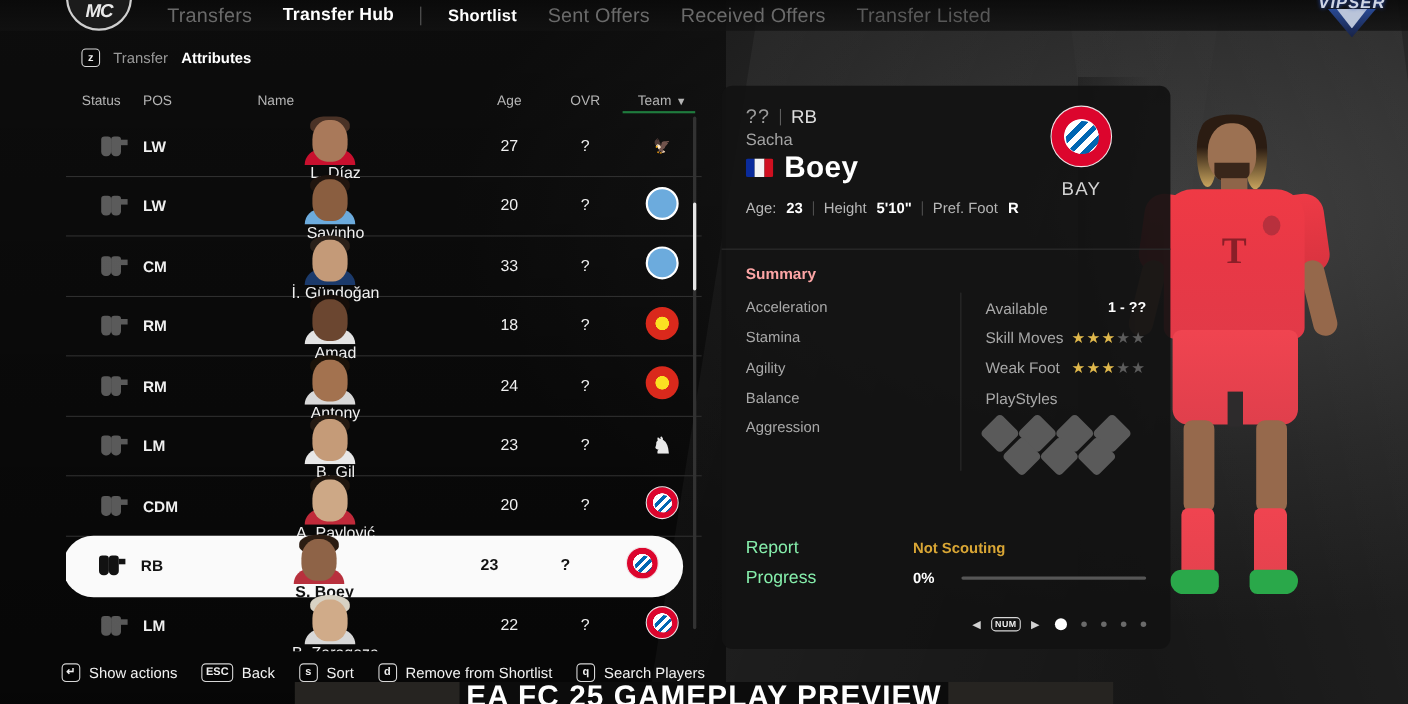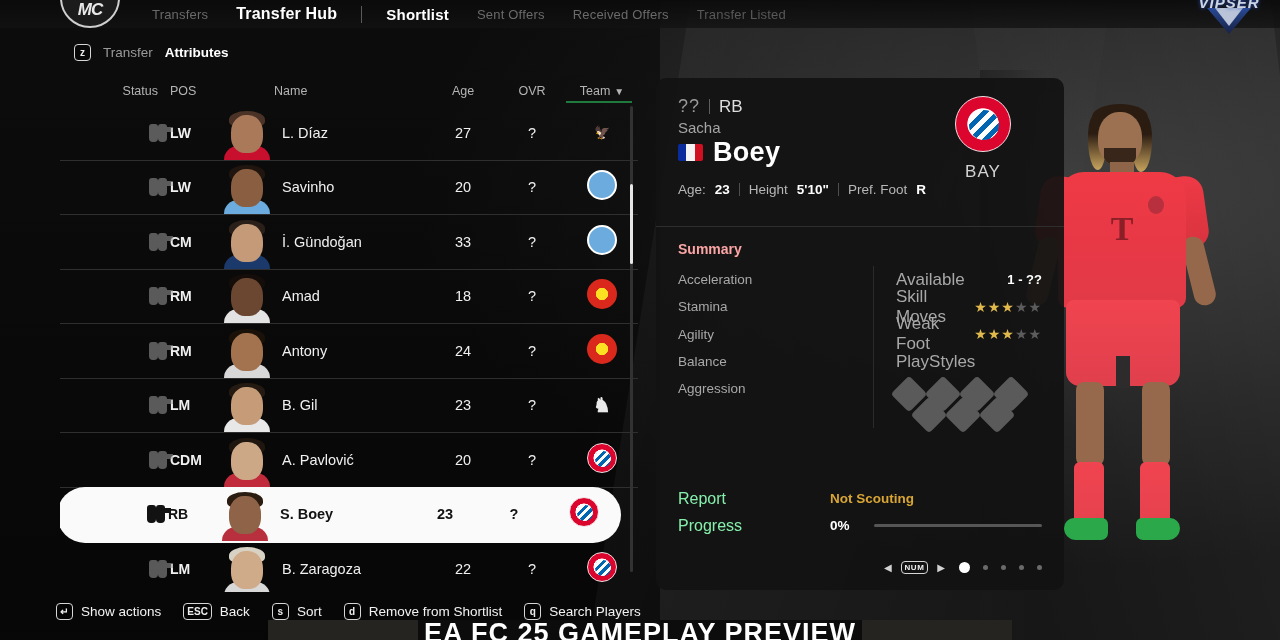--- a/index.html
+++ b/index.html
@@ -38,21 +38,21 @@
   }
   #club-crest {
     position:absolute; left:60px; top:-32px;
     width:60px; height:60px; border-radius:50%;
     border:2.5px solid #cfcfcf; background:#1b1b1b;
     display:flex; align-items:flex-end; justify-content:center;
     font-style:italic; font-weight:bold; font-size:17px; color:#e9e9e9;
     letter-spacing:-1px; padding-bottom:6px; overflow:hidden;
   }
   .nav-item {
-    font-size:13px; padding:0 14px; white-space:nowrap;
+    font-size:18px; padding:0 14px; white-space:nowrap;
     color:#8e8e8e; letter-spacing:.2px;
   }
   .nav-item.active { color:#fff; font-weight:bold; font-size:16px; }
   .nav-item.dim { color:#6a6a6a; }
   .nav-item.dimmer { color:#585858; }
   .nav-sep { width:1px; height:17px; background:#5a5a5a; margin:0 10px; }
   #navleft { margin-left:138px; display:flex; align-items:center; }
 
   #vipser {
     position:absolute; right:8px; top:-8px; width:86px; height:46px;
@@ -90,40 +90,40 @@
 
   
   #list {
     position:absolute; left:60px; top:76px; width:578px; height:516px;
     z-index:14;
   }
   #list-head {
     display:flex; align-items:center; height:30px;
     font-size:12.5px; color:#b4b4b4; position:relative;
   }
-  .col-status { width:58px; text-align:right; padding-left:6px;margin-left:40px;}
+  .col-status { width:58px; text-align:center; padding-left:6px;}
   .col-pos    { width:52px; text-align:left;margin-left:12px; }
   .col-name   { flex:1;  text-align:left; padding-left:52px;}
   .col-age    { width:70px; text-align:center; }
   .col-ovr    { width:68px; text-align:center; }
   .col-team   { width:72px; text-align:center; position:relative; }
   #team-underline {
     position:absolute; left:0; right:6px; bottom:-5px; height:2px;
     background:#1f7a3d;
   }
   .sort-caret { font-size:10px; margin-left:4px; }
 
   #rows {
     position:relative; height:486px; overflow:hidden;
   }
   .row {
     display:flex; align-items:center; height:54.5px; position:relative;
     border-bottom:1px solid #2f2f2f;
   }
-  .row .col-name { padding-left:0; display:flex; align-items:center; }
+  .row .col-name { padding-left:0; display:flex; align-items:center;flex-direction:column; }
   .row.selected {
     background:#fafafa; color:#111; border-radius:28px;
     border-bottom:1px solid transparent;
     box-shadow:0 0 0 1px #fafafa;
     margin-left:-2px; width:562px;
   }
   .row.selected + .row { border-top:none; }
   .cell { font-size:14.5px; color:#f0f0f0; }
   .row.selected .cell { color:#121212; font-weight:bold;}
   .pos-cell { font-size:14px; font-weight:bold; }
@@ -229,21 +229,21 @@
 
   #d-divider { height:1px; background:#2e2e2e; margin:0 0 0 0; }
 
   #d-body { padding:14px 22px 0 22px; position:relative; height:250px; }
   .sum-title { font-size:14px; font-weight:bold; color:#fca5a5; margin-bottom:9px; }
   .two-col { display:flex; }
   .colL { width:196px; border-right:1px solid #2b2b2b; }
   .colR { flex:1; padding-left:22px; }
   .attr-line { font-size:13.5px; color:#a8a8a8; height:27.3px; line-height:27.3px; }
   .rrow { display:flex; align-items:center; height:27.3px; }
-  .rlabel { font-size:17px; color:#a8a8a8; flex:1; }
+  .rlabel { font-size:14px; color:#a8a8a8; flex:1; }
   .rvalue { font-size:13px; font-weight:bold; color:#fff; }
   .stars { letter-spacing:1px; font-size:14px; }
   .stars .on { color:#E0B84C; }
   .stars .off { color:#5c5c5c; }
   #ps-grid { margin-top:6px; }
   .ps-line { display:flex; gap:8px; }
   .ps-line.r2 { margin-top:-5px; margin-left:20px; }
   .dia {
     width:26px; height:26px; background:#5a5a5a; transform:rotate(45deg);
     border-radius:4px;

